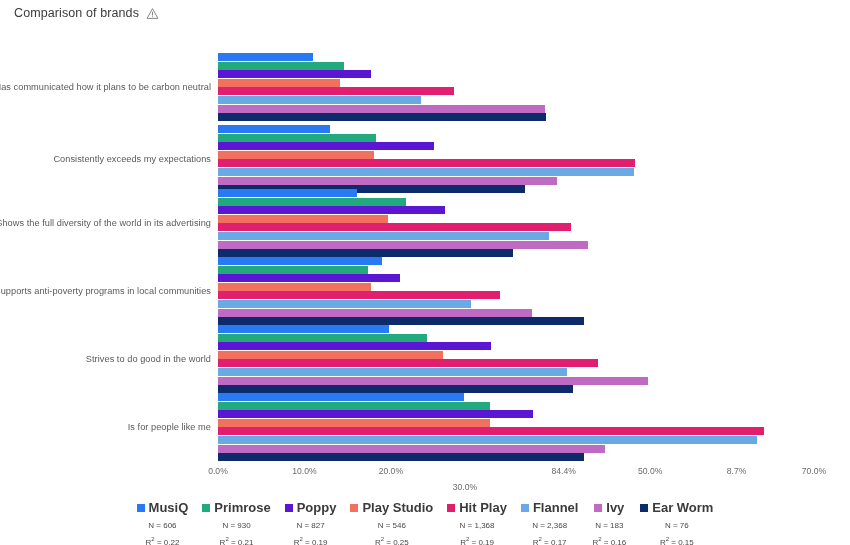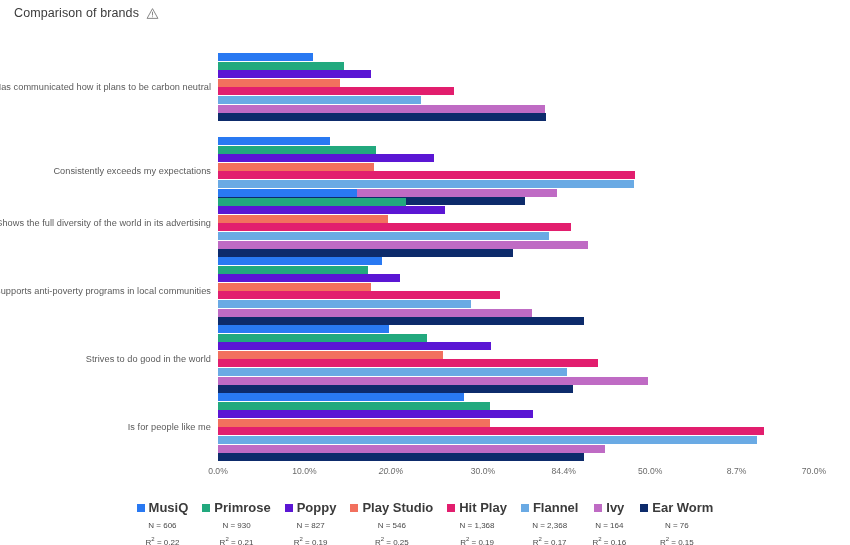--- a/index.html
+++ b/index.html
@@ -180,21 +180,21 @@
         <div class="bar-row" style="top: 43px; width: 100%;">
           <div class="bar" style="width: 203.107px; background: rgb(106, 170, 228);"></div>
         </div>
         <div class="bar-row" style="top: 51.6px; width: 100%;">
           <div class="bar" style="width: 326.7px; background: rgb(191, 107, 196);"></div>
         </div>
         <div class="bar-row" style="top: 60.2px; width: 100%;">
           <div class="bar" style="width: 328.429px; background: rgb(13, 43, 107);"></div>
         </div>
       </div>
-      <div class="group" style="top: 89px; height: 68.8px; text-decoration: underline;">
+      <div class="group" style="top: 77px; height: 68.8px; text-decoration: underline;">
         <div class="cat-label">Consistently exceeds my expectations</div>
         <div class="bar-row" style="top: 0px; width: 100%;">
           <div class="bar" style="width: 112.357px; background: rgb(41, 121, 242);"></div>
         </div>
         <div class="bar-row" style="top: 8.6px; width: 100%;">
           <div class="bar" style="width: 158.164px; background: rgb(34, 169, 126);"></div>
         </div>
         <div class="bar-row" style="top: 17.2px; width: 100%;">
           <div class="bar" style="width: 216.071px; background: rgb(91, 22, 212);"></div>
         </div>
@@ -321,22 +321,22 @@
         <div class="bar-row" style="top: 60.2px; width: 100%;">
           <div class="bar" style="width: 366.457px; background: rgb(13, 43, 107);"></div>
         </div>
       </div>
     </div>
 </div>
 
 <div class="xaxis" id="xaxis">
     <div class="xtick" style="left: 0px;">0.0%</div>
     <div class="xtick" style="left: 86.4286px;">10.0%</div>
-    <div class="xtick" style="left: 172.857px; font-style: italic;">20.0%</div>
-    <div class="xtick" style="left: 265px;">30.0%</div>
+    <div class="xtick" style="left: 172.857px;">20.0%</div>
+    <div class="xtick" style="left: 247px; margin-top: 16px;">30.0%</div>
     <div class="xtick" style="left: 345.714px;">84.4%</div>
     <div class="xtick" style="left: 432.143px;">50.0%</div>
     <div class="xtick" style="left: 518.571px;">8.7%</div>
     <div class="xtick" style="left: 596px;">70.0%</div>
   </div>
 
 <div class="legend" id="legend">
     <div class="legend-item">
       <div class="legend-top">
         <span class="legend-swatch" style="background: rgb(41, 121, 242);"></span>
@@ -383,21 +383,21 @@
         <span class="legend-name">Flannel</span>
       </div>
       <div class="legend-n">N = 2,368</div>
       <div class="legend-r2">R<sup>2</sup> = 0.17</div>
     </div>
     <div class="legend-item">
       <div class="legend-top">
         <span class="legend-swatch" style="background: rgb(191, 107, 196);"></span>
         <span class="legend-name">Ivy</span>
       </div>
-      <div class="legend-n">N = 164</div>
+      <div class="legend-n">N = 183</div>
       <div class="legend-r2">R<sup>2</sup> = 0.16</div>
     </div>
     <div class="legend-item">
       <div class="legend-top">
         <span class="legend-swatch" style="background: rgb(13, 43, 107);"></span>
         <span class="legend-name">Ear Worm</span>
       </div>
       <div class="legend-n">N = 76</div>
       <div class="legend-r2">R<sup>2</sup> = 0.15</div>
     </div>

